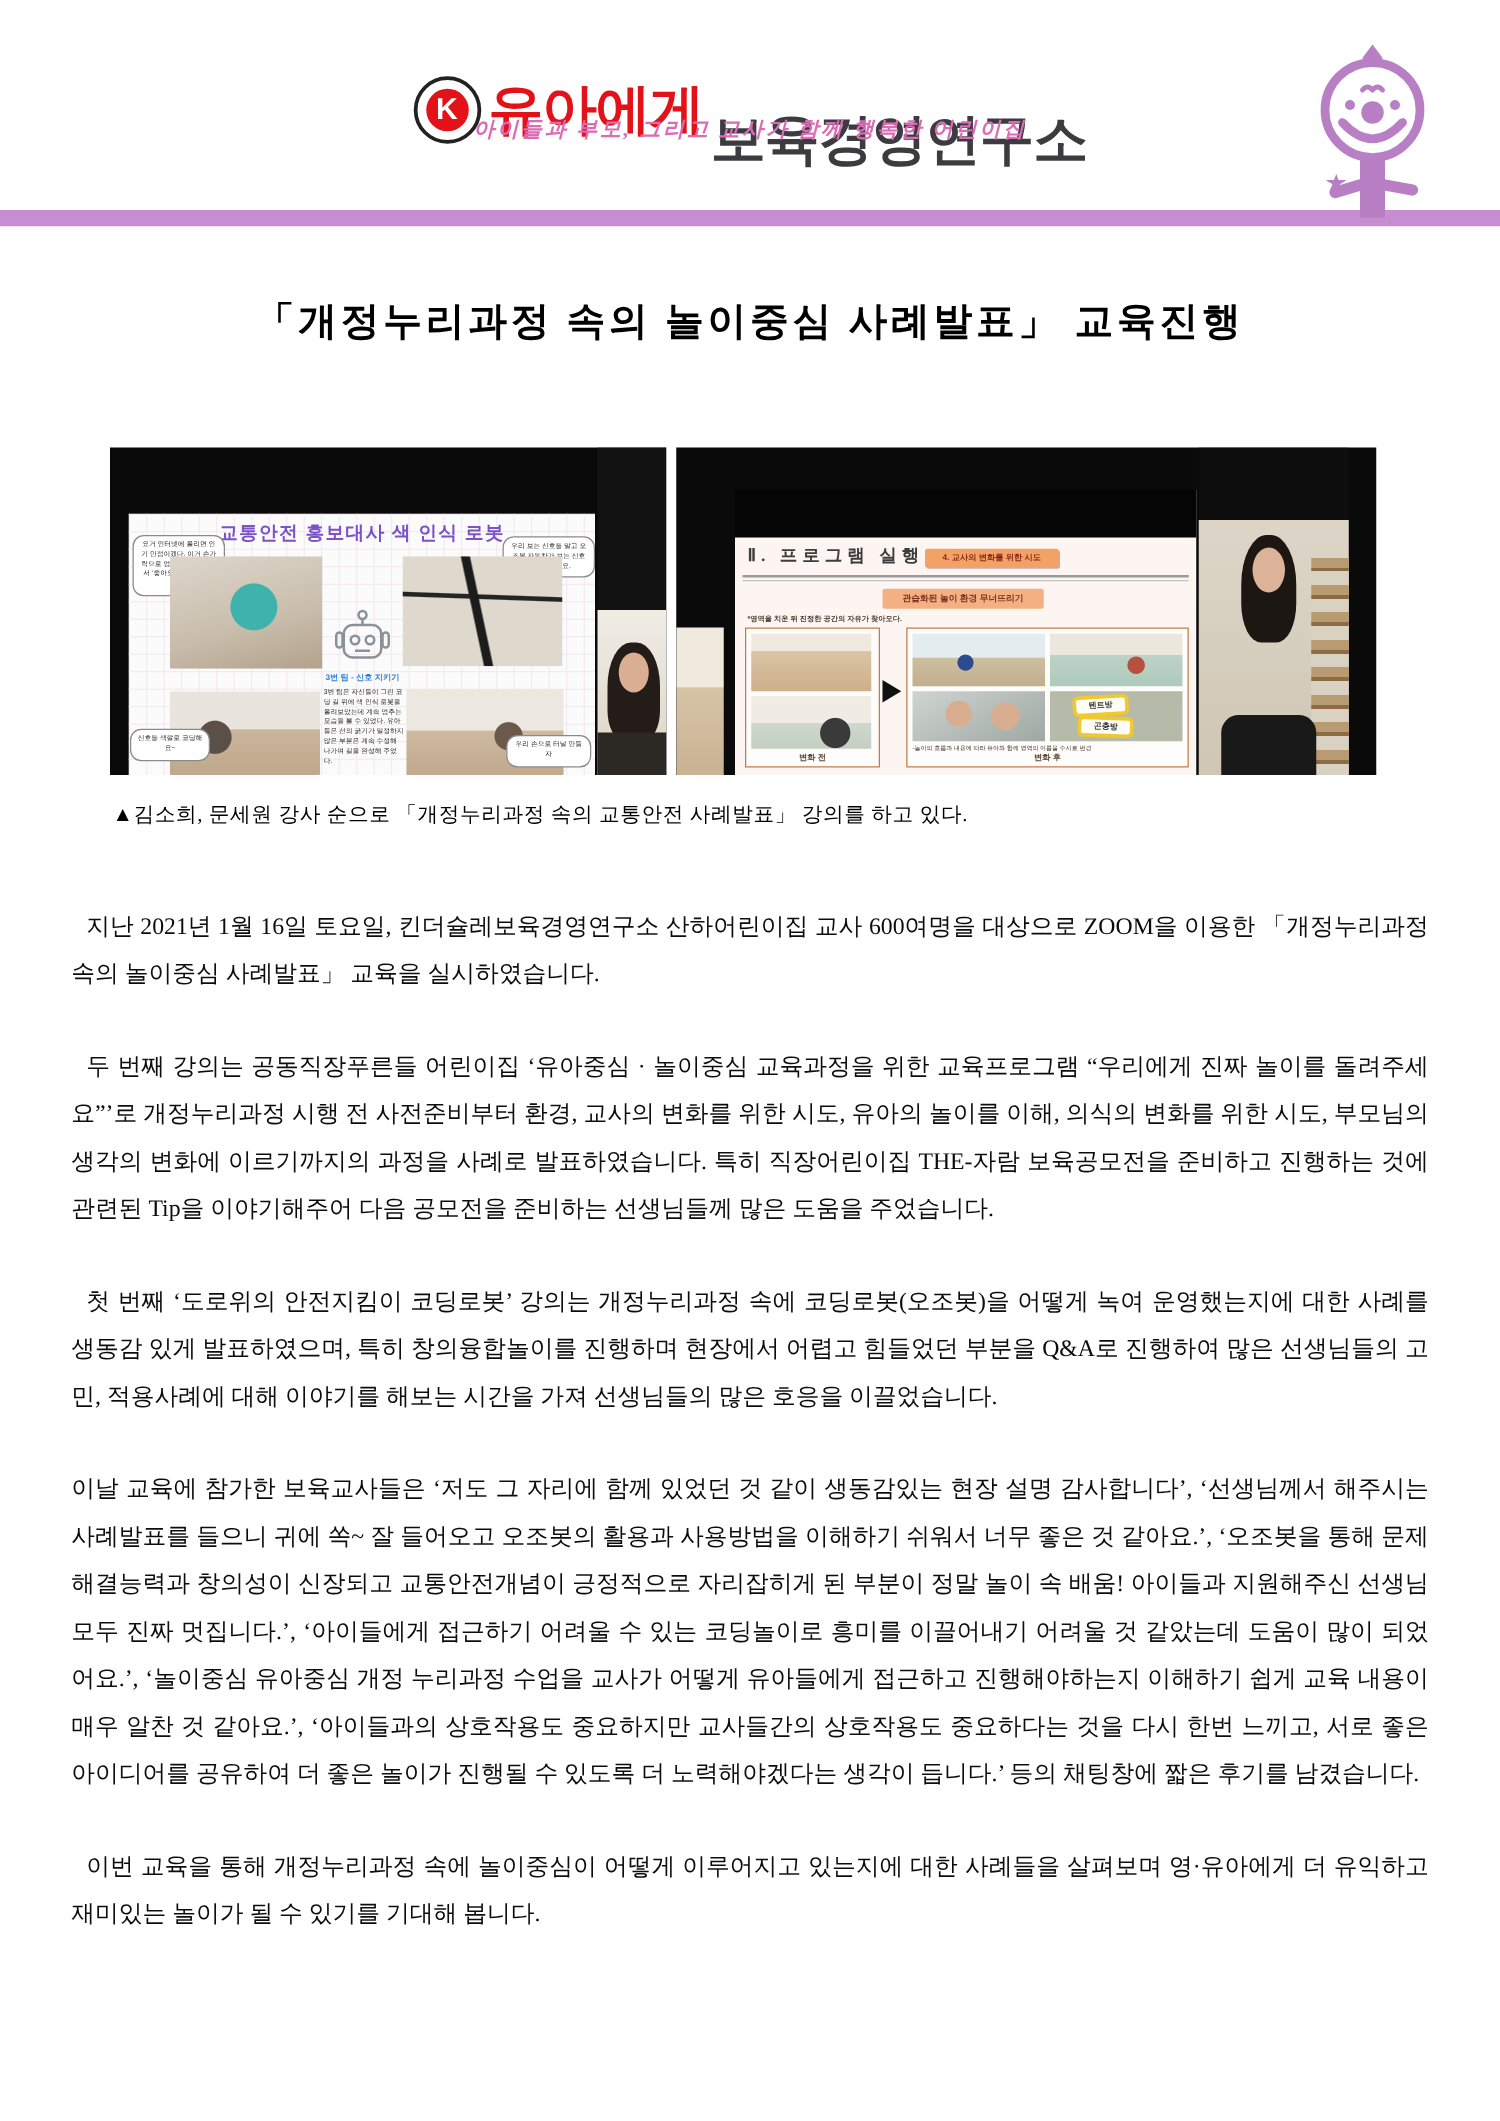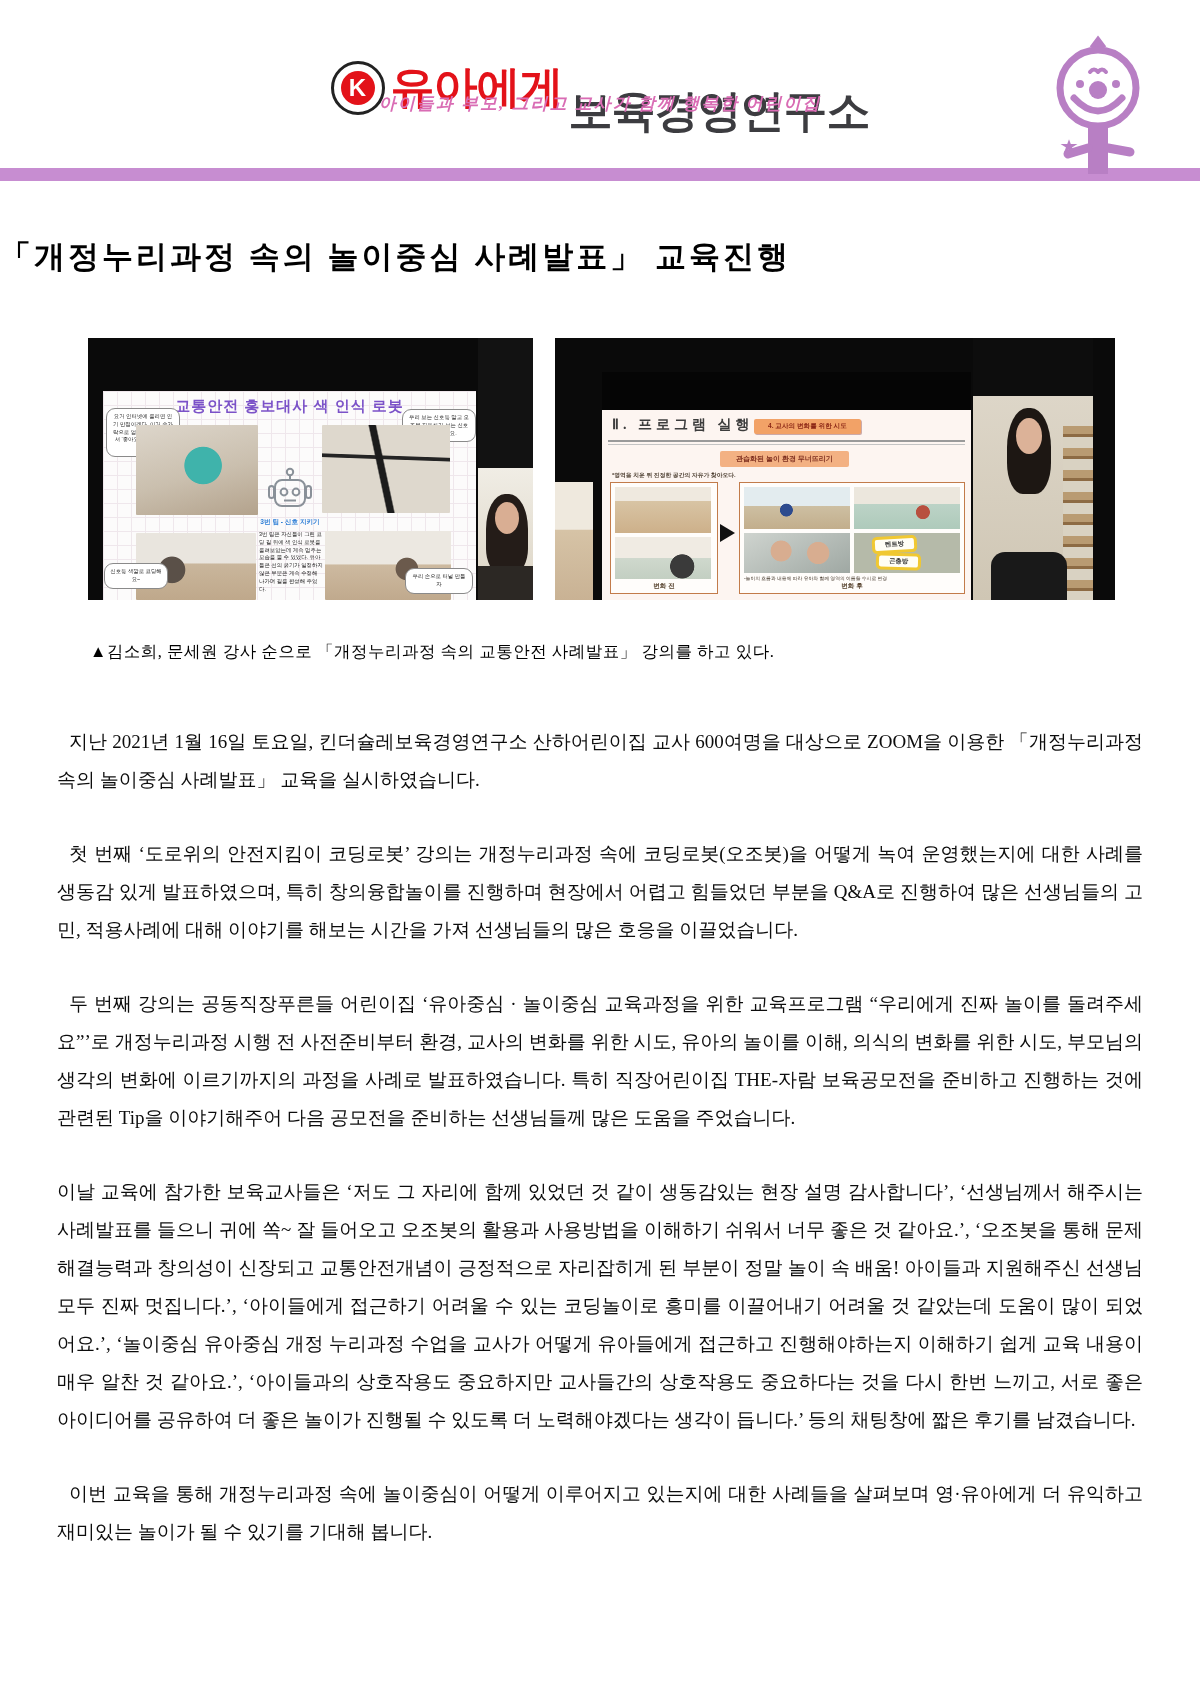--- a/index.html
+++ b/index.html
@@ -16,25 +16,25 @@
          font-family:"Liberation Sans",sans-serif;font-weight:bold;font-size:24px;}
   .brand{font-family:"Liberation Sans",sans-serif;font-weight:800;font-size:44px;letter-spacing:-1px;}
   .brand-red{color:#e31219;}
   .brand-dark{color:#3c3c40;margin-top:48px;}
   .tagline{position:absolute;top:92px;left:0;width:100%;text-align:center;
            font-style:italic;font-weight:bold;font-size:17px;letter-spacing:2px;color:#d96cb4;}
   .purple-bar{position:absolute;top:168px;left:0;width:100%;height:13px;background:#c78dd1;}
   .mascot{position:absolute;top:26px;right:52px;width:100px;height:155px;}
 
   
-  .doc-title{position:absolute;top:236px;left:0;width:100%;
+  .doc-title{position:absolute;top:236px;left:0;width:100%;text-align:center;
              font-size:31px;font-weight:bold;letter-spacing:3px;color:#000;}
 
   
-  .shots{position:absolute;top:338px;left:88px;display:flex;gap:22px;}
+  .shots{position:absolute;top:358px;left:88px;display:flex;gap:8px;}
   .shot{position:relative;background:#0a0a0a;overflow:hidden;}
   .shot-left{width:445px;height:262px;}
   .shot-right{width:560px;height:262px;}
 
   
   .sl-slide{position:absolute;left:15px;top:53px;width:373px;bottom:0;background:#fcfbfb;
     background-image:linear-gradient(#efe7ec 1px,transparent 1px),
                      linear-gradient(90deg,#efe7ec 1px,transparent 1px);
     background-size:14px 14px;}
   .sl-title{position:absolute;left:0;top:6px;width:100%;text-align:center;color:#7b52c8;
@@ -250,19 +250,19 @@
           <div class="p2-body"></div>
         </div>
       </div>
     </div>
   </div>
 
   <div class="caption">▲김소희, 문세원 강사 순으로 「개정누리과정 속의 교통안전 사례발표」 강의를 하고 있다.</div>
 
   <div class="article">
     <p>지난 2021년 1월 16일 토요일, 킨더슐레보육경영연구소 산하어린이집 교사 600여명을 대상으로 ZOOM을 이용한 「개정누리과정 속의 놀이중심 사례발표」 교육을 실시하였습니다.</p>
+    <p>두 번째 강의는 공동직장푸른들 어린이집 ‘유아중심 · 놀이중심 교육과정을 위한 교육프로그램 “우리에게 진짜 놀이를 돌려주세요”’로 개정누리과정 시행 전 사전준비부터 환경, 교사의 변화를 위한 시도, 유아의 놀이를 이해, 의식의 변화를 위한 시도, 부모님의 생각의 변화에 이르기까지의 과정을 사례로 발표하였습니다. 특히 직장어린이집 THE-자람 보육공모전을 준비하고 진행하는 것에 관련된 Tip을 이야기해주어 다음 공모전을 준비하는 선생님들께 많은 도움을 주었습니다.</p>
     <p>첫 번째 ‘도로위의 안전지킴이 코딩로봇’ 강의는 개정누리과정 속에 코딩로봇(오조봇)을 어떻게 녹여 운영했는지에 대한 사례를 생동감 있게 발표하였으며, 특히 창의융합놀이를 진행하며 현장에서 어렵고 힘들었던 부분을 Q&amp;A로 진행하여 많은 선생님들의 고민, 적용사례에 대해 이야기를 해보는 시간을 가져 선생님들의 많은 호응을 이끌었습니다.</p>
-    <p>두 번째 강의는 공동직장푸른들 어린이집 ‘유아중심 · 놀이중심 교육과정을 위한 교육프로그램 “우리에게 진짜 놀이를 돌려주세요”’로 개정누리과정 시행 전 사전준비부터 환경, 교사의 변화를 위한 시도, 유아의 놀이를 이해, 의식의 변화를 위한 시도, 부모님의 생각의 변화에 이르기까지의 과정을 사례로 발표하였습니다. 특히 직장어린이집 THE-자람 보육공모전을 준비하고 진행하는 것에 관련된 Tip을 이야기해주어 다음 공모전을 준비하는 선생님들께 많은 도움을 주었습니다.</p>
     <p class="flush">이날 교육에 참가한 보육교사들은 ‘저도 그 자리에 함께 있었던 것 같이 생동감있는 현장 설명 감사합니다’, ‘선생님께서 해주시는 사례발표를 들으니 귀에 쏙~ 잘 들어오고 오조봇의 활용과 사용방법을 이해하기 쉬워서 너무 좋은 것 같아요.’, ‘오조봇을 통해 문제해결능력과 창의성이 신장되고 교통안전개념이 긍정적으로 자리잡히게 된 부분이 정말 놀이 속 배움! 아이들과 지원해주신 선생님 모두 진짜 멋집니다.’, ‘아이들에게 접근하기 어려울 수 있는 코딩놀이로 흥미를 이끌어내기 어려울 것 같았는데 도움이 많이 되었어요.’, ‘놀이중심 유아중심 개정 누리과정 수업을 교사가 어떻게 유아들에게 접근하고 진행해야하는지 이해하기 쉽게 교육 내용이 매우 알찬 것 같아요.’, ‘아이들과의 상호작용도 중요하지만 교사들간의 상호작용도 중요하다는 것을 다시 한번 느끼고, 서로 좋은 아이디어를 공유하여 더 좋은 놀이가 진행될 수 있도록 더 노력해야겠다는 생각이 듭니다.’ 등의 채팅창에 짧은 후기를 남겼습니다.</p>
     <p>이번 교육을 통해 개정누리과정 속에 놀이중심이 어떻게 이루어지고 있는지에 대한 사례들을 살펴보며 영·유아에게 더 유익하고 재미있는 놀이가 될 수 있기를 기대해 봅니다.</p>
   </div>
 
 </div>
 
 </body></html>

